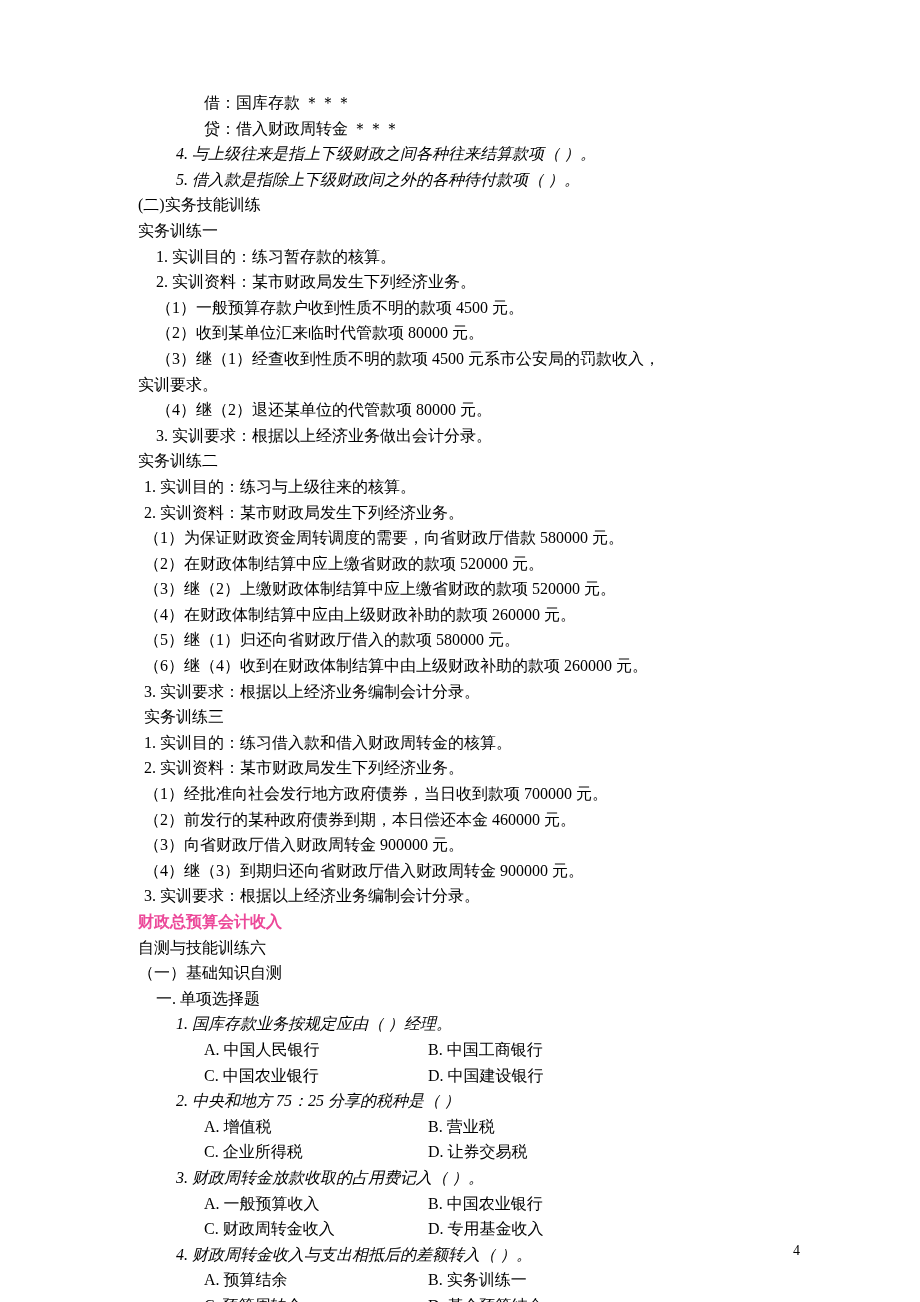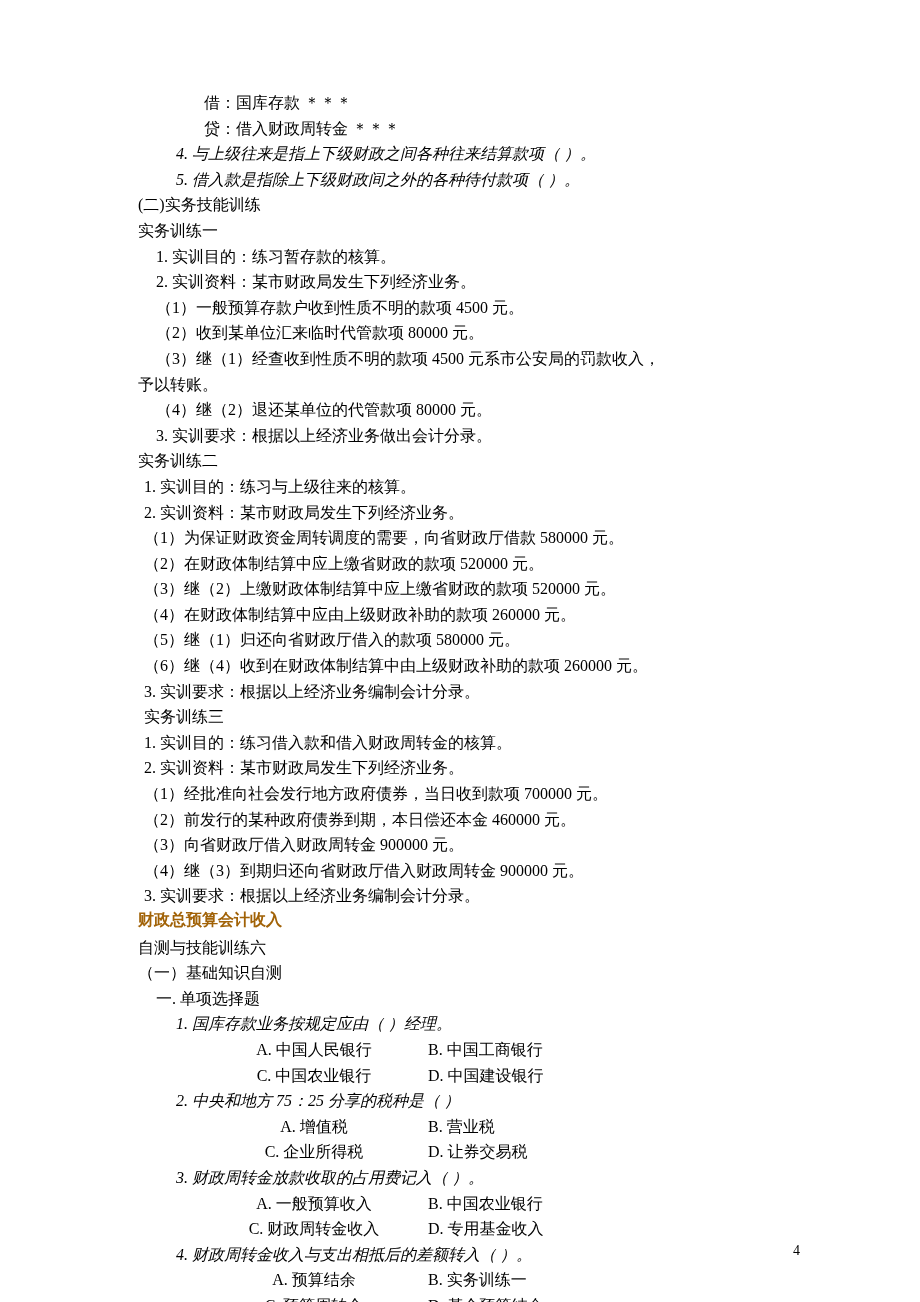--- a/index.html
+++ b/index.html
@@ -12,41 +12,41 @@
       line-height: 1.6;
       color: #000;
       padding: 90px 120px 40px 120px;
       position: relative;
     }
     .i0 { margin-left: 18px; }
     .i1 { margin-left: 36px; }
     .i3 { margin-left: 84px; }
     .i15 { margin-left: 24px; }
     .i25 { margin-left: 56px; font-style: italic; }
-    .bold-red { color: #a16207; font-weight: bold; font-family: Liberation Mono, monospace; }
+    .bold-red { color: #ec4899; font-weight: bold; font-family: Liberation Sans, sans-serif; }
     .opt-row { margin-left: 84px; }
-    .opt-row .col-a { display: inline-block; width: 220px; text-align: center; }
+    .opt-row .col-a { display: inline-block; width: 220px; }
     .page-num { position: absolute; right: 120px; bottom: 40px; font-size: 14px; }
   </style>
 </head>
 <body>
 
 <div class="i3">借：国库存款                ＊＊＊</div>
 <div class="i3">    贷：借入财政周转金        ＊＊＊</div>
 <div class="i25">4. 与上级往来是指上下级财政之间各种往来结算款项（   ）。</div>
 <div class="i25">5. 借入款是指除上下级财政间之外的各种待付款项（  ）。</div>
 <div class="i0">(二)实务技能训练</div>
 
 <div class="i0">实务训练一</div>
 <div class="i1">1. 实训目的：练习暂存款的核算。</div>
 <div class="i1">2. 实训资料：某市财政局发生下列经济业务。</div>
 <div class="i1">（1）一般预算存款户收到性质不明的款项 4500 元。</div>
 <div class="i1">（2）收到某单位汇来临时代管款项 80000 元。</div>
 <div class="i1">（3）继（1）经查收到性质不明的款项 4500 元系市公安局的罚款收入，</div>
-<div class="i0">予以转账。</div>
+<div class="i0">实训要求。</div>
 <div class="i1">（4）继（2）退还某单位的代管款项 80000 元。</div>
 <div class="i1">  3. 实训要求：根据以上经济业务做出会计分录。</div>
 
 <div class="i0">实务训练二</div>
 <div class="i15">1. 实训目的：练习与上级往来的核算。</div>
 <div class="i15">2. 实训资料：某市财政局发生下列经济业务。</div>
 <div class="i15">（1）为保证财政资金周转调度的需要，向省财政厅借款 580000 元。</div>
 <div class="i15">（2）在财政体制结算中应上缴省财政的款项 520000 元。</div>
 <div class="i15">（3）继（2）上缴财政体制结算中应上缴省财政的款项 520000 元。</div>
 <div class="i15">（4）在财政体制结算中应由上级财政补助的款项 260000 元。</div>

